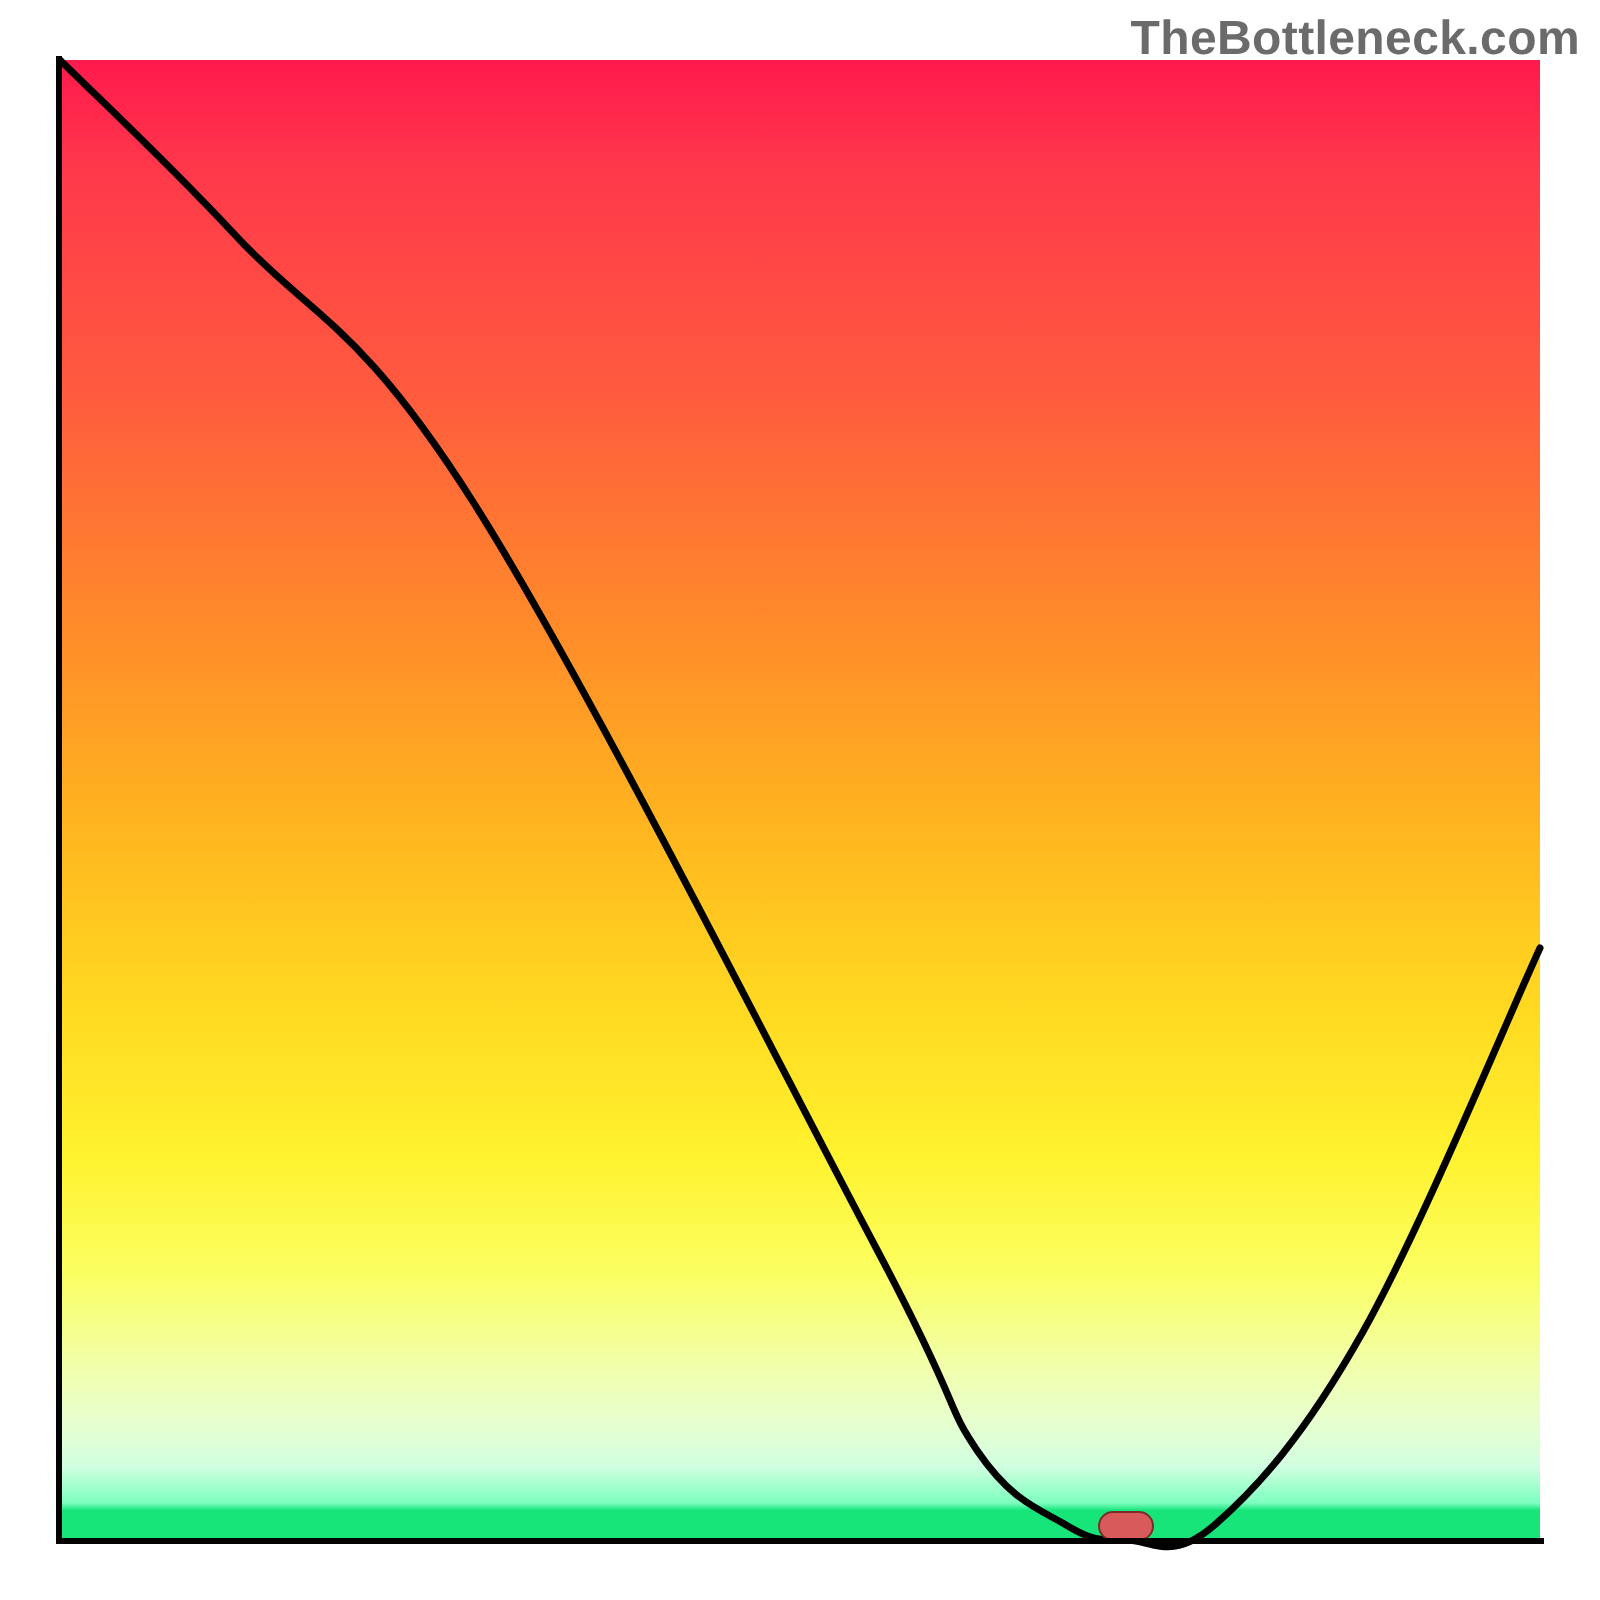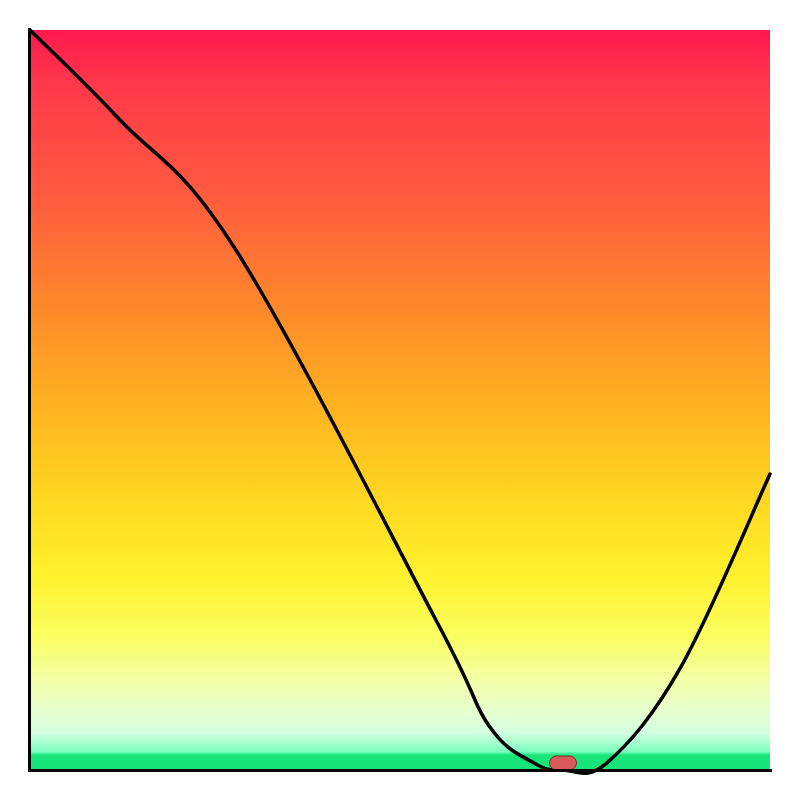--- a/index.html
+++ b/index.html
@@ -89,20 +89,21 @@
     border: 1px solid #7a2d2d;
     z-index: 12;
     transform: translate(-50%, -50%);
   }
 </style>
 </head>
 <body>
 
 <div class="stage">
 
+  <div class="watermark">TheBottleneck.com</div>
 
   <div class="plot"></div>
 
   <div class="axis-left"></div>
 
   <div class="axis-bottom"></div>
 
   <svg class="curve" viewBox="0 0 740 740" preserveAspectRatio="none">
     <path fill="none" stroke="#000000" stroke-width="3.5" stroke-linecap="round" stroke-linejoin="round" d="M 0.0 0.0 C 16.0 16.0, 51.5 48.8, 88.8 88.8 C 126.1 128.8, 149.9 131.4, 207.2 222.0 C 264.5 312.6, 361.7 506.8, 407.0 592.0 C 452.3 677.2, 441.5 670.3, 458.8 695.6 C 476.1 720.9, 489.9 724.6, 503.2 732.6 C 516.5 740.6, 519.5 740.0, 532.8 740.0 C 546.1 740.0, 555.9 751.2, 577.2 732.6 C 598.5 714.0, 621.9 688.3, 651.2 636.4 C 680.5 584.5, 724.0 478.6, 740.0 444.0"></path>
   </svg>

